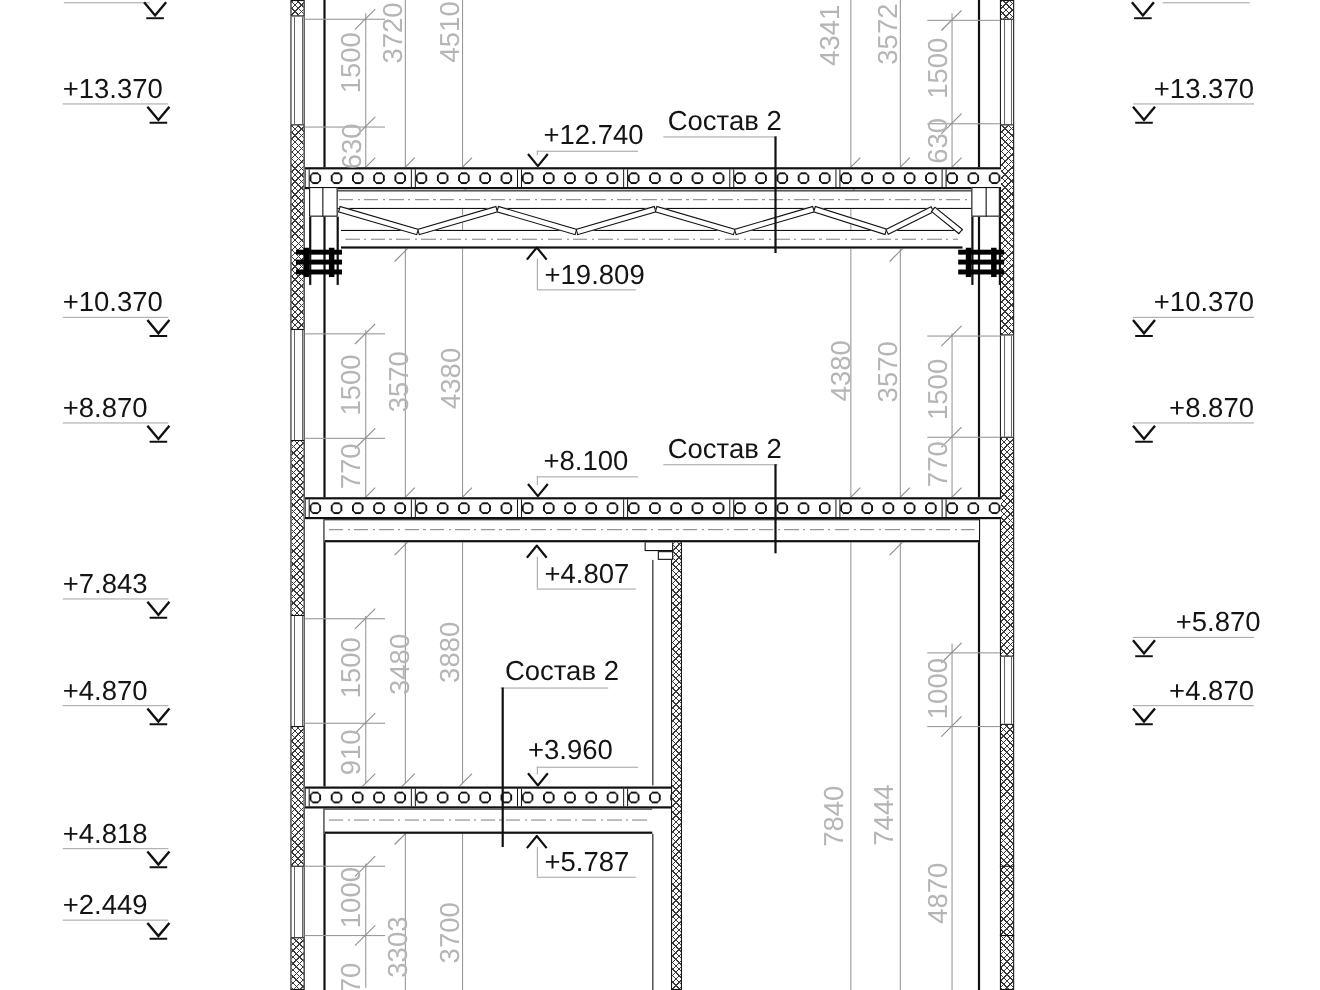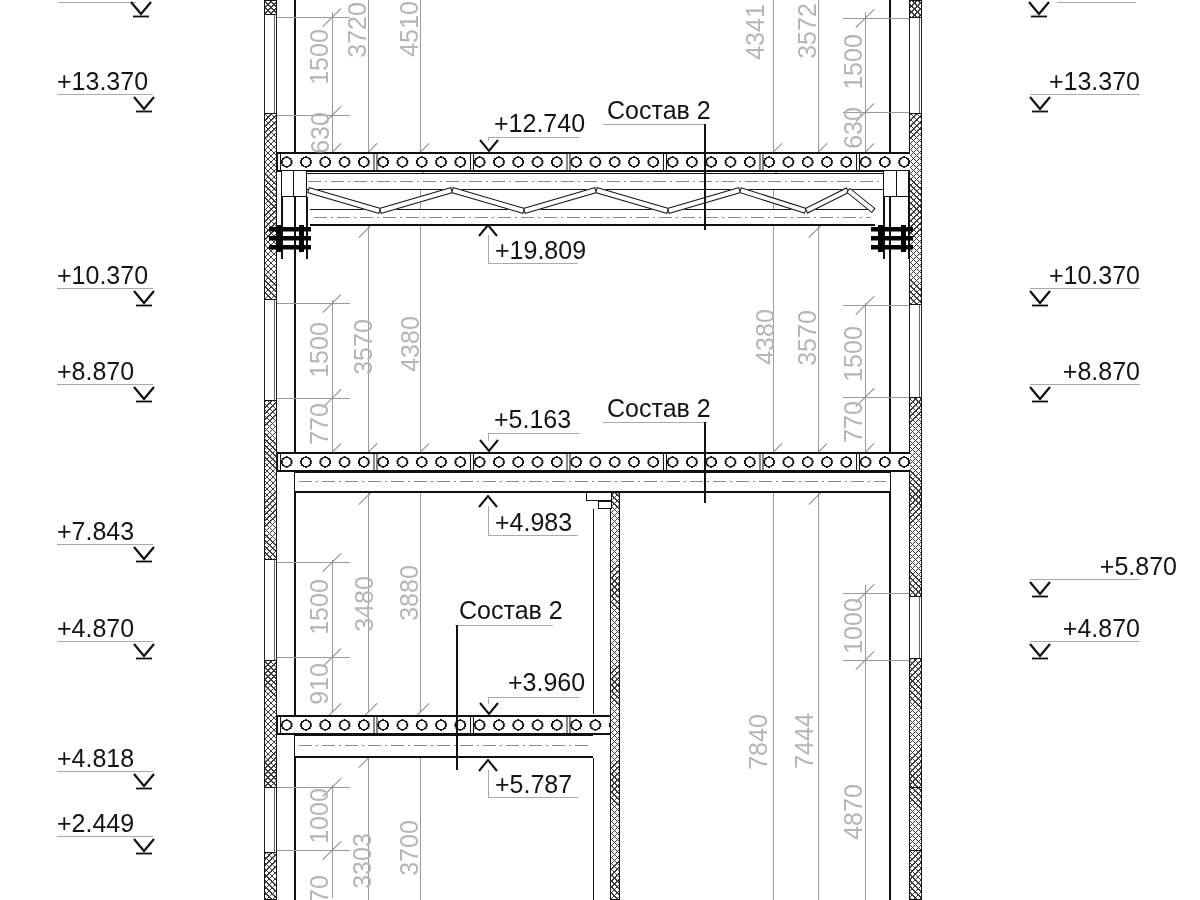--- a/index.html
+++ b/index.html
@@ -255,21 +255,21 @@
       </svg>
     </div>
     <div class="abs lbl" style="left: 1043px; top: 358px; width: 97px; text-align: right;">+8.870</div>
     <div class="abs hl" style="left: 1030px; top: 384px; width: 110px; height: 1px; background: rgb(170, 170, 170);"></div>
     <div class="abs " style="left: 1027px; top: 385px; width: 26px; height: 18px;">
       <svg width="26" height="18" viewBox="0 0 26 18">
         <polyline points="3,2 13,14 23,2" fill="none" stroke="#111" stroke-width="2.2"></polyline>
         <line x1="5" y1="16.5" x2="21" y2="16.5" stroke="#111" stroke-width="1.8"></line>
       </svg>
     </div>
-    <div class="abs lbl" style="left: 1080px; top: 553px; width: 97px; text-align: right;">+5.870</div>
+    <div class="abs lbl" style="left: 1049px; top: 553px; width: 97px; text-align: right;">+5.870</div>
     <div class="abs hl" style="left: 1030px; top: 579px; width: 110px; height: 1px; background: rgb(170, 170, 170);"></div>
     <div class="abs " style="left: 1027px; top: 580px; width: 26px; height: 18px;">
       <svg width="26" height="18" viewBox="0 0 26 18">
         <polyline points="3,2 13,14 23,2" fill="none" stroke="#111" stroke-width="2.2"></polyline>
         <line x1="5" y1="16.5" x2="21" y2="16.5" stroke="#111" stroke-width="1.8"></line>
       </svg>
     </div>
     <div class="abs lbl" style="left: 1043px; top: 615px; width: 97px; text-align: right;">+4.870</div>
     <div class="abs hl" style="left: 1030px; top: 641px; width: 110px; height: 1px; background: rgb(170, 170, 170);"></div>
     <div class="abs " style="left: 1027px; top: 642px; width: 26px; height: 18px;">
@@ -293,45 +293,45 @@
       </svg>
     </div>
     <div class="abs lbl" style="left: 494px; top: 110px;">+12.740</div>
     <div class="abs hl" style="left: 488px; top: 137px; width: 92px; height: 1px; background: rgb(170, 170, 170);"></div>
     <div class="abs vl" style="left: 488px; top: 137px; width: 1px; height: 4px; background: rgb(170, 170, 170);"></div>
     <div class="abs " style="left: 478px; top: 139px; width: 22px; height: 13px;">
       <svg width="22" height="13" viewBox="0 0 22 13">
         <polyline points="2,1 11,12 20,1" fill="none" stroke="#111" stroke-width="2"></polyline>
       </svg>
     </div>
-    <div class="abs lbl" style="left: 494px; top: 406px;">+5.163</div>
+    <div class="abs lbl" style="left: 494px; top: 406px;">+8.100</div>
     <div class="abs hl" style="left: 488px; top: 433px; width: 92px; height: 1px; background: rgb(170, 170, 170);"></div>
     <div class="abs vl" style="left: 488px; top: 433px; width: 1px; height: 8px; background: rgb(170, 170, 170);"></div>
     <div class="abs " style="left: 478px; top: 439px; width: 22px; height: 13px;">
       <svg width="22" height="13" viewBox="0 0 22 13">
         <polyline points="2,1 11,12 20,1" fill="none" stroke="#111" stroke-width="2"></polyline>
       </svg>
     </div>
-    <div class="abs lbl" style="left: 508px; top: 669px;">+3.960</div>
+    <div class="abs lbl" style="left: 480px; top: 669px;">+3.960</div>
     <div class="abs hl" style="left: 488px; top: 697px; width: 92px; height: 1px; background: rgb(170, 170, 170);"></div>
     <div class="abs vl" style="left: 488px; top: 697px; width: 1px; height: 7px; background: rgb(170, 170, 170);"></div>
     <div class="abs " style="left: 478px; top: 702px; width: 22px; height: 13px;">
       <svg width="22" height="13" viewBox="0 0 22 13">
         <polyline points="2,1 11,12 20,1" fill="none" stroke="#111" stroke-width="2"></polyline>
       </svg>
     </div>
     <div class="abs lbl" style="left: 495px; top: 237px;">+19.809</div>
     <div class="abs hl" style="left: 488px; top: 263px; width: 90px; height: 1px; background: rgb(170, 170, 170);"></div>
     <div class="abs vl" style="left: 488px; top: 235px; width: 1px; height: 28px; background: rgb(170, 170, 170);"></div>
     <div class="abs " style="left: 477px; top: 224px; width: 22px; height: 13px;">
       <svg width="22" height="13" viewBox="0 0 22 13">
         <polyline points="2,12 11,1 20,12" fill="none" stroke="#111" stroke-width="2"></polyline>
       </svg>
     </div>
-    <div class="abs lbl" style="left: 495px; top: 509px;">+4.983</div>
+    <div class="abs lbl" style="left: 495px; top: 509px;">+4.807</div>
     <div class="abs hl" style="left: 488px; top: 535px; width: 90px; height: 1px; background: rgb(170, 170, 170);"></div>
     <div class="abs vl" style="left: 488px; top: 506px; width: 1px; height: 29px; background: rgb(170, 170, 170);"></div>
     <div class="abs " style="left: 477px; top: 495px; width: 22px; height: 13px;">
       <svg width="22" height="13" viewBox="0 0 22 13">
         <polyline points="2,12 11,1 20,12" fill="none" stroke="#111" stroke-width="2"></polyline>
       </svg>
     </div>
     <div class="abs lbl" style="left: 495px; top: 771px;">+5.787</div>
     <div class="abs hl" style="left: 488px; top: 797px; width: 90px; height: 1px; background: rgb(170, 170, 170);"></div>
     <div class="abs vl" style="left: 488px; top: 770px; width: 1px; height: 27px; background: rgb(170, 170, 170);"></div>

